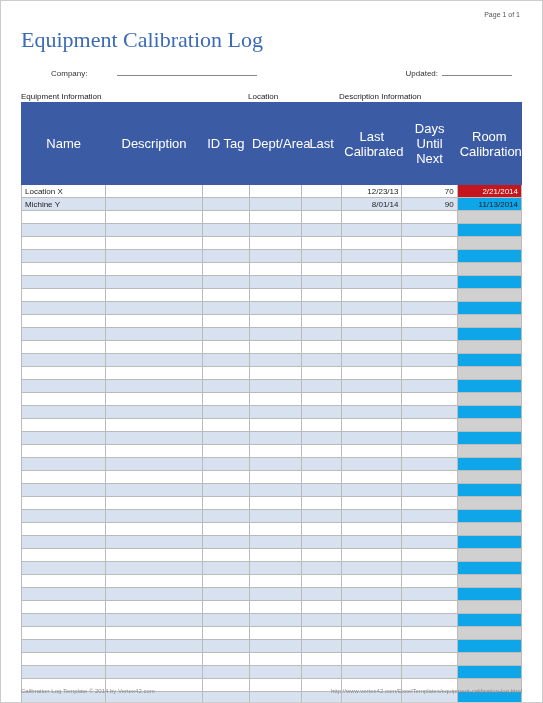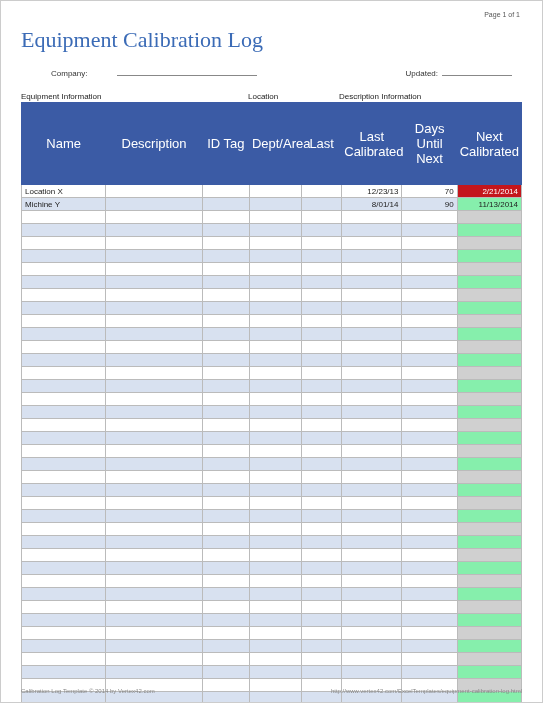--- a/index.html
+++ b/index.html
@@ -74,21 +74,21 @@
     padding: 0 3px;
     height: 13px;
     color: #222;
     background: #fff;
     overflow: hidden;
     white-space: nowrap;
   }
   tbody tr.alt td { background: #d8e1f0; }
   td.col-last, td.col-days { text-align: right; }
   td.col-next { background: #d0d0d0; text-align: right; }
-  tbody tr.alt td.col-next { background: #86efac; }
+  tbody tr.alt td.col-next { background: #0ea5e9; }
   td.overdue { background: #c4161c !important; color: #fff; }
   .footer {
     position: absolute;
     bottom: 8px;
     left: 20px;
     right: 20px;
     display: flex;
     justify-content: space-between;
     font-size: 6px;
     color: #888;
@@ -139,21 +139,21 @@
   </colgroup>
   <thead>
     <tr>
       <th>Name</th>
       <th>Description</th>
       <th>ID Tag</th>
       <th>Dept/Area</th>
       <th>Last</th>
       <th>Last Calibrated</th>
       <th>Days Until Next</th>
-      <th>Next Calibrated</th>
+      <th>Room Calibration</th>
     </tr>
   </thead>
   <tbody id="tbody">
       <tr>
         <td class="col-name">Location X</td>
         <td class="col-desc"></td>
         <td class="col-id"></td>
         <td class="col-dept"></td>
         <td class="col-room"></td>
         <td class="col-last">12/23/13</td>

